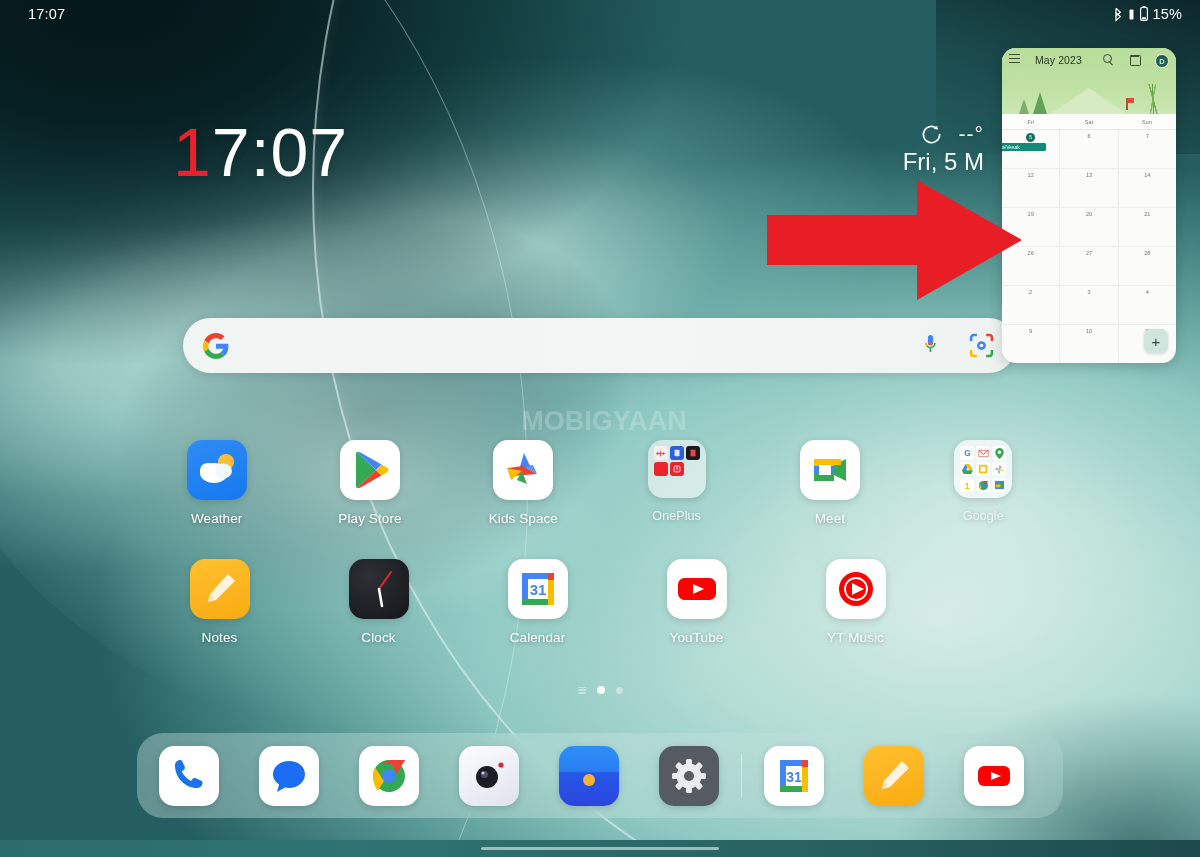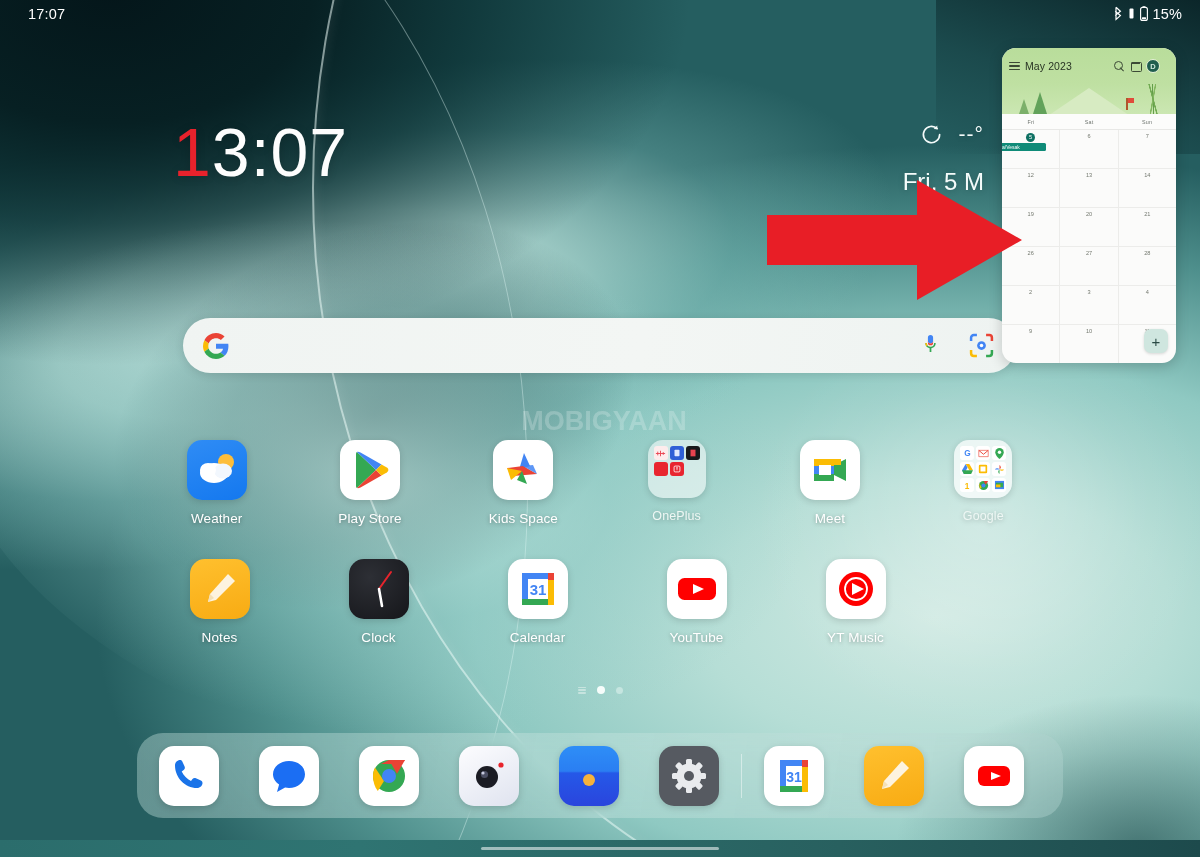--- a/index.html
+++ b/index.html
@@ -65,53 +65,53 @@
     background:radial-gradient(ellipse 70% 80% at 85% 95%, rgba(10,50,52,0.55) 0%, rgba(20,70,70,0.18) 55%, rgba(30,90,90,0) 85%);
   }
 
   
   #statusbar {
     position:absolute; left:0; top:0; width:1200px; height:28px;
     display:flex; align-items:center; justify-content:space-between;
     padding:0 18px 0 28px;
     color:#ffffff; font-size:14.5px; letter-spacing:.2px; z-index:40;
   }
-  #statusbar .sb-right { display:flex; align-items:flex-start; gap:2px; }
+  #statusbar .sb-right { display:flex; align-items:center; gap:2px; }
   .sb-batt-text { font-size:14.5px; }
 
   
   #clockwidget {
     position:absolute; left:173px; top:114px; z-index:20;
     font-size:68px; line-height:76px; font-weight:400; letter-spacing:1px;
     color:#fdfdfd; text-shadow:0 1px 10px rgba(0,0,0,0.16);
   }
   #clockwidget .hl { color:#e8222c; }
 
   
   #weatherwidget {
     position:absolute; right:216px; top:120px; z-index:20;
     color:#f4fbfa; text-align:right; text-shadow:0 1px 6px rgba(0,0,0,0.18);
   }
   #weatherwidget .wx-top { display:flex; align-items:center; gap:16px; justify-content:flex-end; height:28px; }
   #weatherwidget .wx-temp { font-size:21px; letter-spacing:1px; }
-  #weatherwidget .wx-date { font-size:24px; margin-top:20px; white-space:nowrap; }
+  #weatherwidget .wx-date { font-size:24px; margin-top:0; white-space:nowrap; }
 
   
   #calwidget {
     position:absolute; left:1002px; top:48px; width:174px; height:315px;
     border-radius:14px; overflow:hidden; z-index:25;
     background:#fbfbfa;
     box-shadow:0 3px 14px rgba(0,0,0,0.20);
   }
   .cal-header {
     position:relative; height:66px;
     background:linear-gradient(180deg,#b9dd9b 0%,#bfe0a2 55%,#cbe7b2 100%);
     overflow:hidden;
   }
-  .cal-header-bar { display:flex; align-items:center; height:30px; padding:6px 16px 0 7px; gap:5px; }
+  .cal-header-bar { display:flex; height:30px; padding:6px 7px 0 7px; gap:15px; }
   .cal-hamburger { width:11px; height:9px; display:flex; flex-direction:column; justify-content:space-between; }
   .cal-hamburger i { display:block; height:1.4px; background:#3c4a36; border-radius:1px; }
   .cal-month { font-size:10.5px; color:#293524; flex:1; letter-spacing:.1px; }
   .cal-ic { width:11px; height:11px; position:relative; }
   .cal-ic.search::before {
     content:""; position:absolute; left:0; top:0; width:7px; height:7px;
     border:1.3px solid #3c4a36; border-radius:50%;
   }
   .cal-ic.search::after {
     content:""; position:absolute; left:6px; top:6.5px; width:4.5px; height:1.3px;
@@ -278,21 +278,21 @@
     <svg width="12" height="16" viewBox="0 0 12 16">
       <rect x="2.6" y="1.4" width="6.8" height="13" rx="2" stroke="#ffffff" stroke-width="1.15" fill="none"></rect>
       <rect x="4.4" y="0.3" width="3.2" height="1.4" rx="0.6" fill="#ffffff"></rect>
       <rect x="3.9" y="11.3" width="4.2" height="2" rx="0.7" fill="#ffffff"></rect>
     </svg>
     <span class="sb-batt-text">15%</span>
   </div>
 </div>
 
 <div id="clockwidget">
-  <span class="hl">1</span><span>3:07</span>
+  <span class="hl">1</span><span>7:07</span>
 </div>
 
 <div id="weatherwidget">
   <div class="wx-top">
     <svg width="23" height="23" viewBox="0 0 24 24">
       <path d="M20.5 12a8.5 8.5 0 1 1-2.6-6.1" stroke="#f4fbfa" stroke-width="1.7" fill="none" stroke-linecap="round"></path>
       <path d="M18 2.6 L18.2 6.6 L14.2 6.3 Z" fill="#f4fbfa"></path>
     </svg>
     <span class="wx-temp">--°</span>
   </div>

